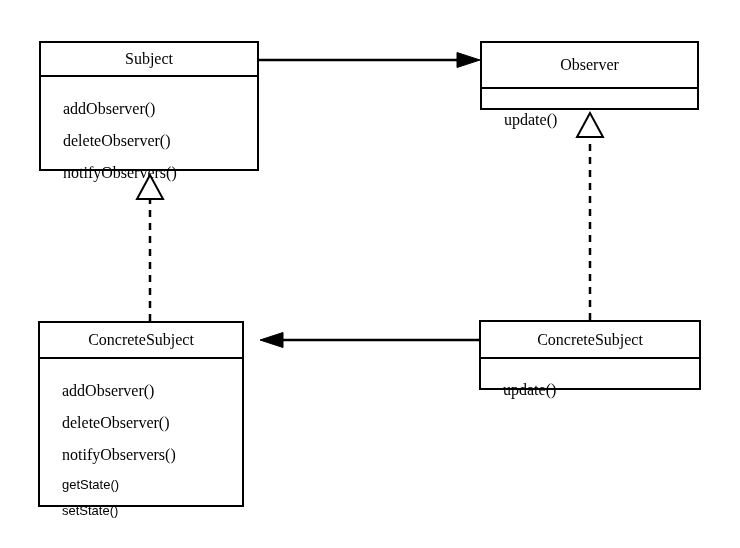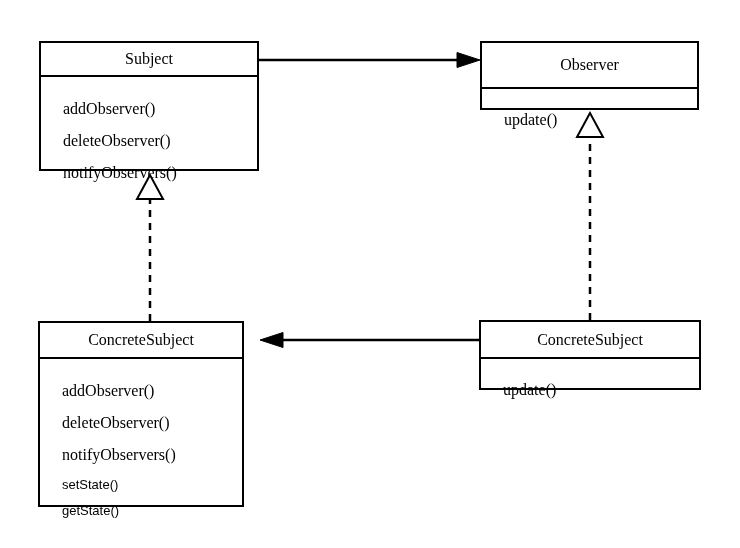--- a/index.html
+++ b/index.html
@@ -89,22 +89,22 @@
       <div class="uml-method uml-method-single">update()</div>
     </div>
   </div>
 
   <div class="uml-class" id="box-concrete-subject">
     <div class="uml-title">ConcreteSubject</div>
     <div class="uml-methods">
       <div class="uml-method">addObserver()</div>
       <div class="uml-method">deleteObserver()</div>
       <div class="uml-method">notifyObservers()</div>
+      <div class="uml-method-small">getState()</div>
       <div class="uml-method-small">setState()</div>
-      <div class="uml-method-small">getState()</div>
     </div>
   </div>
 
   <div class="uml-class" id="box-concrete-observer">
     <div class="uml-title">ConcreteSubject</div>
     <div class="uml-methods">
       <div class="uml-method uml-method-single">update()</div>
     </div>
   </div>
 

